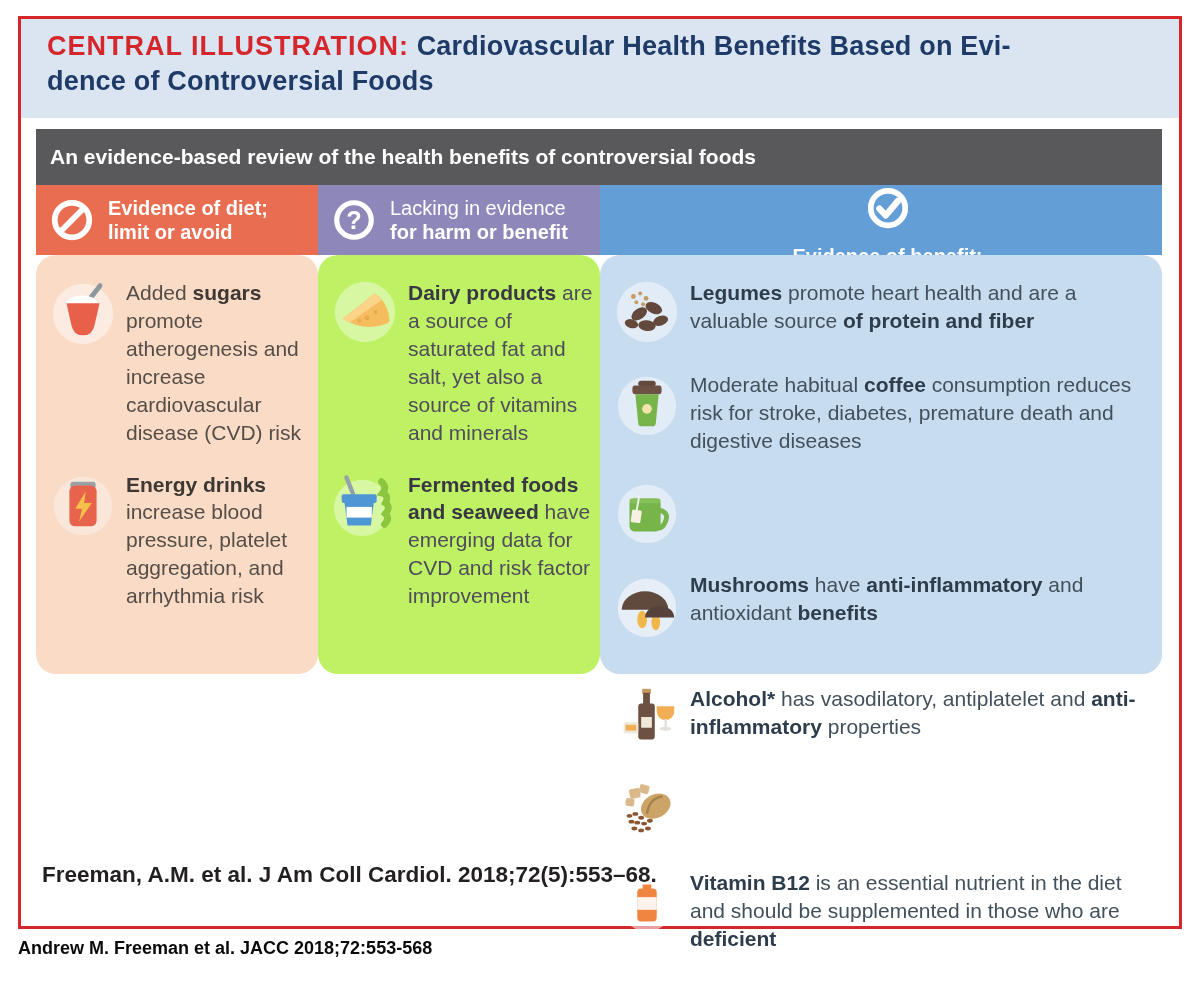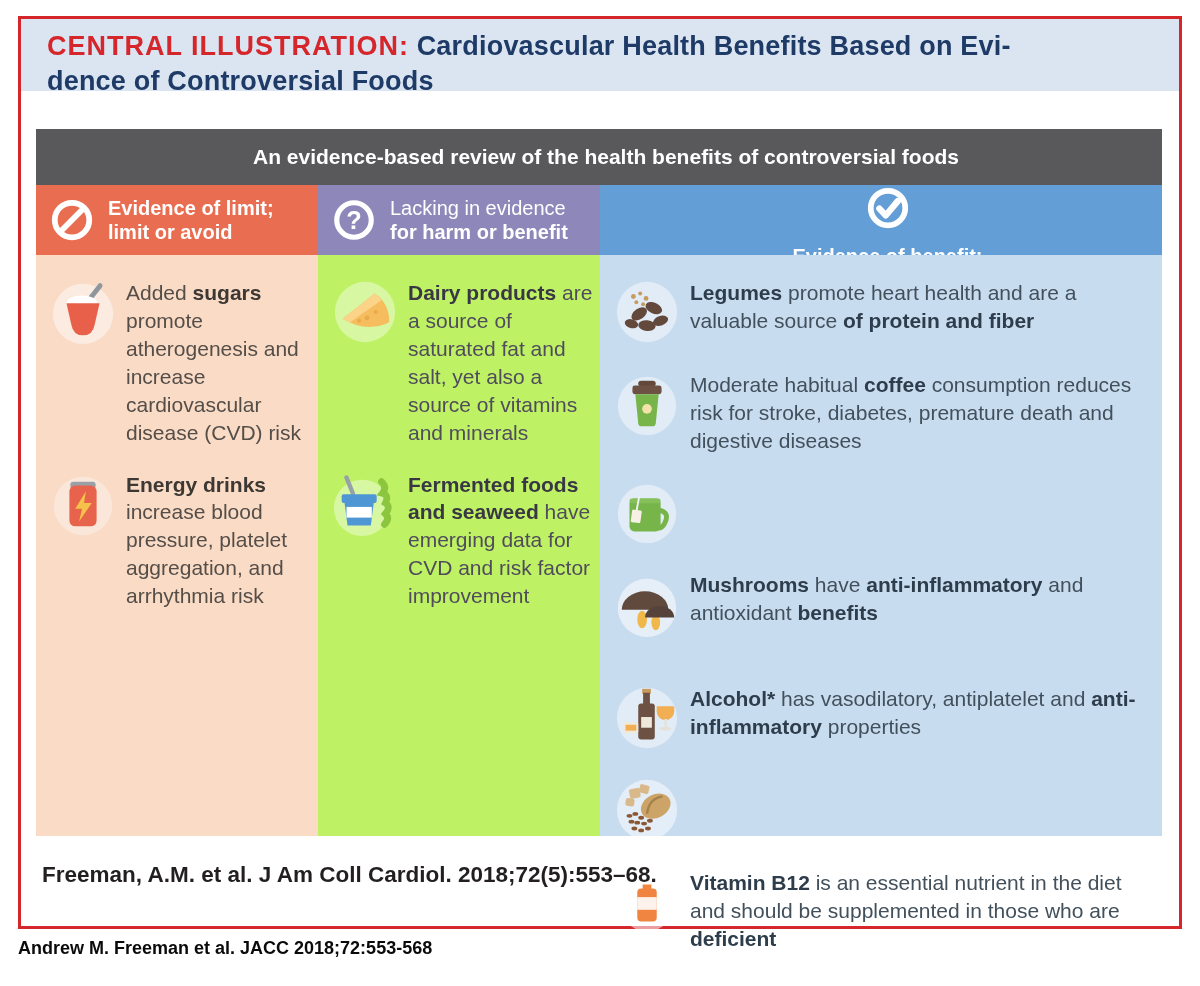--- a/index.html
+++ b/index.html
@@ -5,47 +5,48 @@
   html,body{margin:0;padding:0;background:#ffffff;}
   .page{
     position:relative;width:1200px;height:986px;background:#ffffff;
     font-family:"Liberation Sans",sans-serif;overflow:hidden;
   }
   .figure-border{
     position:absolute;left:18px;top:16px;width:1158px;height:907px;
     border:3px solid var(--border-red,#d5262c);background:#ffffff;box-sizing:content-box;
   }
   .title-band{
-    position:absolute;left:21px;top:19px;width:1158px;height:72px;
+    position:absolute;left:21px;top:19px;width:1158px;height:99px;
     background:var(--title-band-bg,#dbe5f1);
   }
   .title-text{
     padding:10px 20px 0 26px;font-size:27px;font-weight:700;line-height:1.3;
     letter-spacing:0.2px;
   }
   .title-red{color:var(--title-red,#d5262c);letter-spacing:1px;}
   .title-navy{color:var(--title-navy,#1e3a66);}
   .banner{
     position:absolute;left:36px;top:129px;width:1126px;height:56px;
     background:var(--banner-bg,#59595b);color:#ffffff;display:flex;align-items:center;
-    padding-left:14px;box-sizing:border-box;font-size:21px;font-weight:700;justify-content:center;
+    padding-left:14px;box-sizing:border-box;font-size:21px;font-weight:700;
   }
   .col-header{
     position:absolute;top:185px;height:70px;display:flex;align-items:center;
     gap:13px;padding-left:13px;box-sizing:border-box;color:#ffffff;
   }
   .col-pos-1{left:36px;width:282px;}
   .col-pos-2{left:318px;width:282px;}
   .col-pos-3{left:600px;width:562px;flex-direction:column;}
   .header-icon svg{width:46px;height:46px;display:block;}
   .header-line{font-size:20px;line-height:1.22;font-weight:400;}
   .header-line.hb{font-weight:700;}
   .col-body{
-    position:absolute;top:255px;height:581px;display:flex;align-items:stretch;
+    position:absolute;top:255px;height:419px;display:flex;align-items:stretch;
     box-sizing:border-box;
+    border-radius:20px;
   }
   .subcol{flex:1 1 0;padding:22px 4px 0 12px;box-sizing:border-box;}
   .item{display:flex;margin-bottom:22px;}
   .item-icon{flex:0 0 74px;}
   .item-icon svg{width:70px;height:70px;display:block;}
   .item-text{
     margin:2px 0 0 4px;font-size:21px;line-height:1.33;color:var(--text-color,#4a4a48);
   }
   .seg-b{font-weight:700;color:var(--bold-color,#35333*0);}
   .seg-b{font-weight:700;color:var(--bold-color,#353330);}
@@ -75,21 +76,21 @@
 
   <div id="columns-area">
       <div class="col-header col-pos-1" style="background: rgb(233, 110, 81);">
         <span class="header-icon">
           <svg viewBox="0 0 40 40">
             <circle cx="20" cy="20" r="15" stroke="#ffffff" stroke-width="5" fill="none"></circle>
             <line x1="29.5" y1="10.5" x2="10.5" y2="29.5" stroke="#ffffff" stroke-width="5"></line>
           </svg>
         </span>
         <div class="header-lines">
-          <div class="header-line hb">Evidence of limit;</div>
+          <div class="header-line hb">Evidence of diet;</div>
           <div class="header-line hb">limit or avoid</div>
         </div>
       </div>
       <div class="col-body col-pos-1" style="background: rgb(249, 219, 198); --text-color: #554e48; --bold-color: #3d3833;">
         <div class="subcol">
           <div class="item">
             <span class="item-icon">
               <svg viewBox="0 0 72 72">
                 <circle cx="36" cy="38" r="31" fill="#ffffff" opacity="0.45"></circle>
                 <rect x="44" y="4" width="5" height="28" rx="2.5" fill="#8e979e" transform="rotate(38 46.5 18)"></rect>

